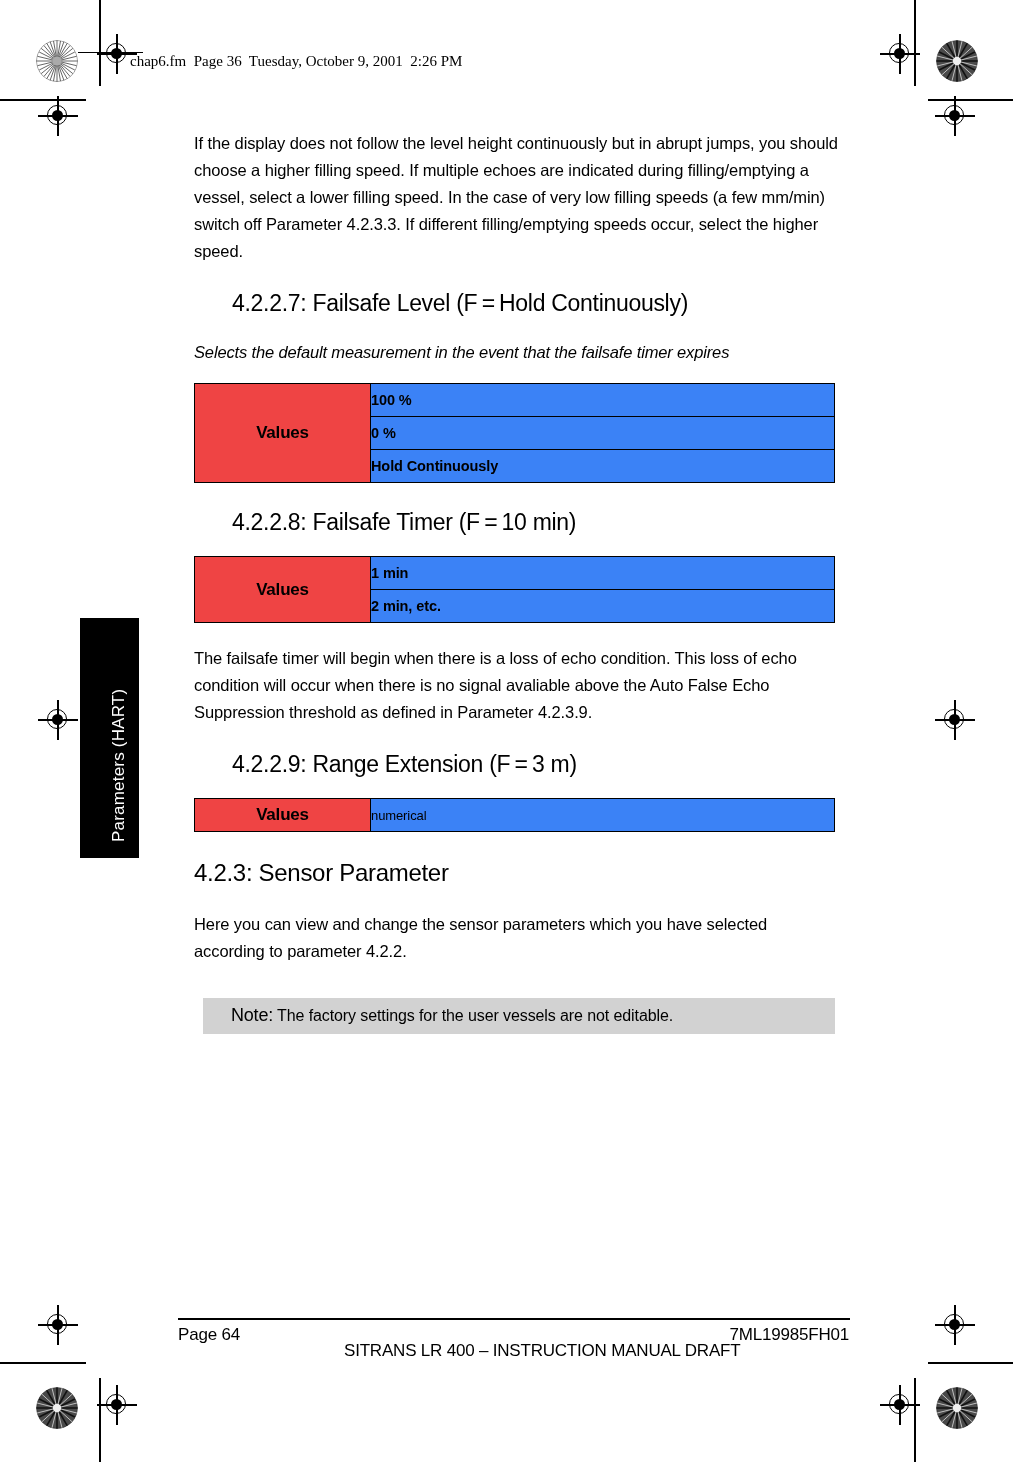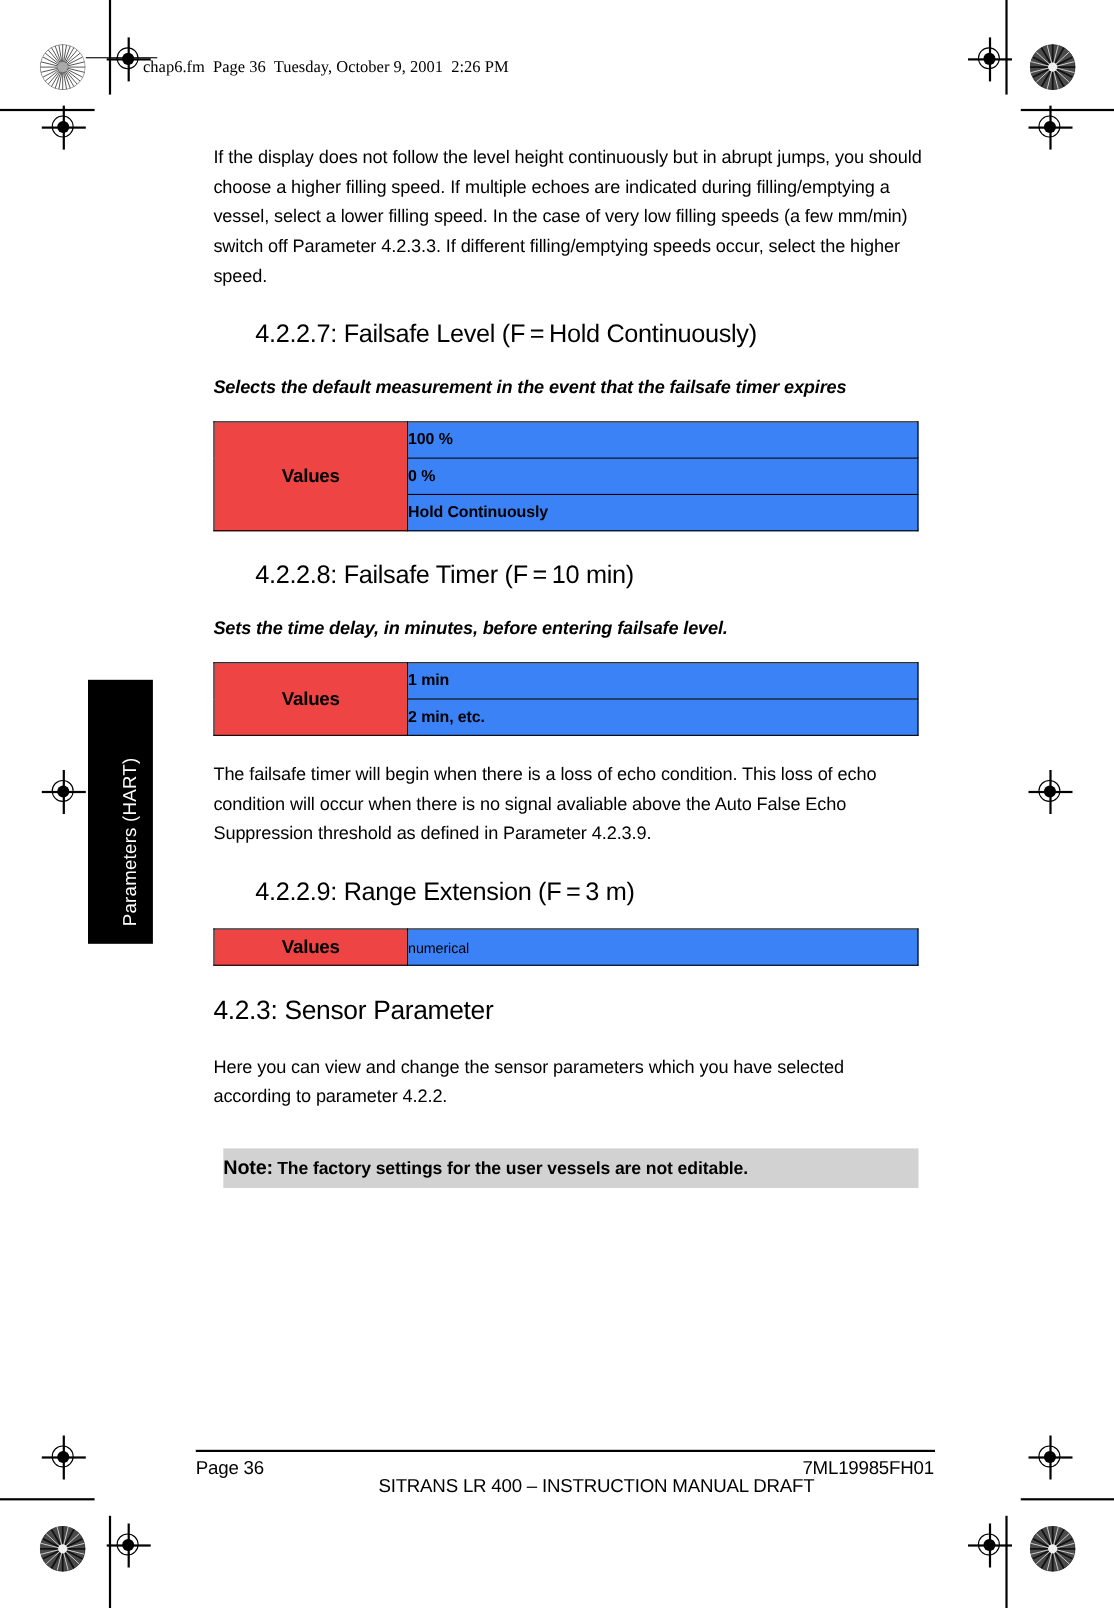--- a/index.html
+++ b/index.html
@@ -126,21 +126,21 @@
     font-size: 23px;
     font-weight: normal;
     line-height: 30px;
     letter-spacing: -0.3px;
   }
 
   p.subtitle {
     margin: 0;
     font-size: 16.5px;
     font-style: italic;
-    font-weight: bold;
+    font-weight: normal;
     line-height: 24px;
     letter-spacing: -0.15px;
   }
 
   
   table.values-table {
     border-collapse: collapse;
     width: 641px;
     table-layout: fixed;
   }
@@ -167,23 +167,22 @@
   }
   td.value-cell.plain {
     font-weight: normal;
     font-size: 13px;
   }
 
   
   .note-box {
     background: #d2d2d2;
     width: 632px;
-    padding: 7px 0 8px 0;
+    padding: 7px 0 8px 28px;
     box-sizing: border-box;
-    font-weight: bold;
   }
   .note-box .note-word {
     font-size: 18px;
     letter-spacing: -0.2px;
   }
   .note-box .note-text {
     font-size: 16px;
     letter-spacing: -0.1px;
   }
 
@@ -467,21 +466,20 @@
         <tr>
           <td class="value-cell">0 %</td>
         </tr>
         <tr>
           <td class="value-cell">Hold Continuously</td>
         </tr>
       </tbody>
     </table>
 
     <h3 class="heading-l3" style="margin-top:24px;">4.2.2.8: Failsafe Timer (F = 10 min)</h3>
-    <p class="subtitle" style="margin-top:22px;">Sets the time delay, in minutes, before entering failsafe level.</p>
 
     <table class="values-table" style="margin-top:19px;">
       <tbody>
         <tr>
           <td class="label-cell" rowspan="2">Values</td>
           <td class="value-cell">1 min</td>
         </tr>
         <tr>
           <td class="value-cell">2 min, etc.</td>
         </tr>
@@ -505,18 +503,18 @@
     <p class="body" style="margin-top:23px;">Here you can view and change the sensor parameters which you have selected according to parameter 4.2.2.</p>
 
     <div class="note-box" style="margin-top:33px; margin-left:9px;">
       <span class="note-word">Note:</span><span class="note-text" style="margin-left:4px;">The factory settings for the user vessels are not editable.</span>
     </div>
 
   </div>
 
   <div class="footer-rule"></div>
   <div class="footer">
-    <span class="footer-page">Page 36</span>
+    <span class="footer-page">Page 64</span>
     <span class="footer-title">SITRANS LR 400 – INSTRUCTION MANUAL DRAFT</span>
     <span class="footer-code">7ML19985FH01</span>
   </div>
 
 </div>
 
 </body></html>

